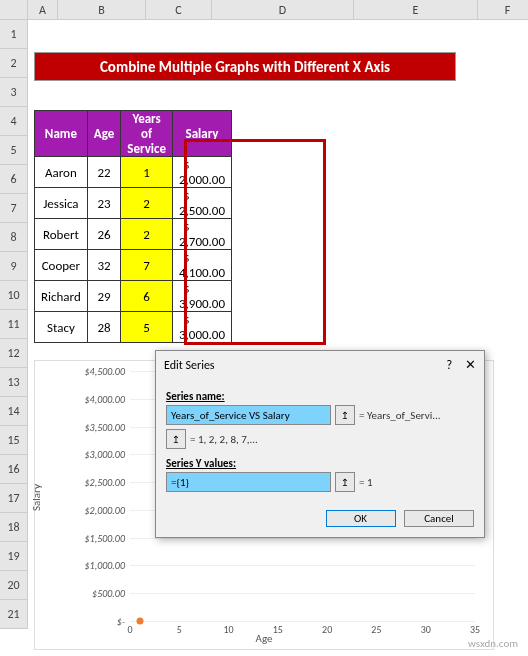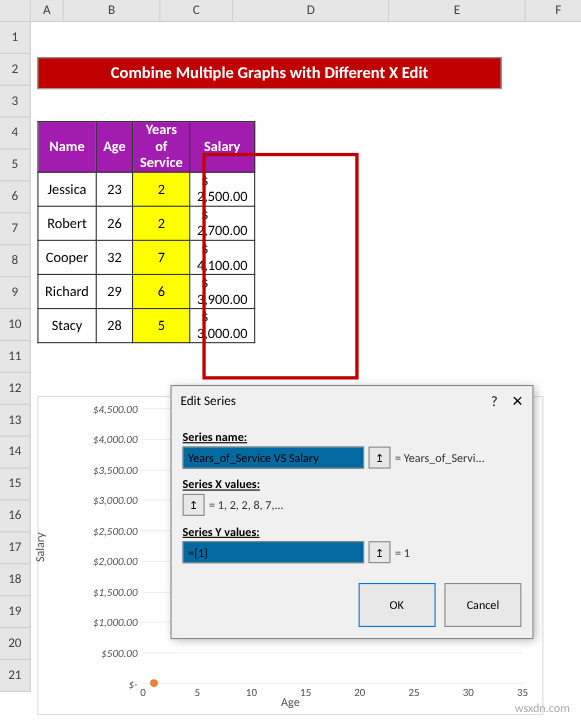--- a/index.html
+++ b/index.html
@@ -33,26 +33,26 @@
 .grid-line { position: absolute; width: 100%; border-top: 1px solid #eee; }
 .x-tick { position: absolute; bottom: -15px; font-size: 10px; color: #555; transform: translateX(-50%); }
 .dot { position: absolute; width: 7px; height: 7px; background: #ed7d31; border-radius: 50%; transform: translate(-50%, 50%); }
 
 .dialog { position: absolute; top: 350px; left: 155px; width: 330px; background: #f0f0f0; border: 1px solid #888; box-shadow: 2px 2px 8px rgba(0,0,0,0.3); font-size: 11px; }
 .dlg-title { padding: 6px 8px; font-size: 12px; display: flex; justify-content: space-between; align-items: center; }
 .dlg-title .controls span { margin-left: 10px; font-size: 13px; }
 .dlg-body { padding: 8px 10px; }
 .dlg-label { font-weight: bold; margin: 4px 0 2px; text-decoration: underline; display: inline-block; }
 .dlg-row { display: flex; align-items: center; gap: 4px; margin-bottom: 4px; }
-.dlg-input { flex: 0 0 165px; height: 20px; border: 1px solid #888; background: #0369a1; padding: 0 4px; font-size: 11px; }
+.dlg-input { flex: 0 0 165px; height: 20px; border: 1px solid #888; background: #7dd3fc; padding: 0 4px; font-size: 11px; }
 .dlg-input.hl { background: #ffff00; border: 2px solid #c00000; }
 .collapse-btn { width: 20px; height: 20px; border: 1px solid #888; background: #e8e8e8; display: flex; align-items: center; justify-content: center; font-size: 10px; }
 .eq { flex: 1; font-size: 11px; color: #333; white-space: nowrap; overflow: hidden; }
 .dlg-foot { padding: 6px 10px 10px; text-align: right; }
-.dlg-btn { width: 70px; height: 40px; border: 1px solid #888; background: #e8e8e8; font-size: 11px; margin-left: 6px; }
+.dlg-btn { width: 70px; height: 17px; border: 1px solid #888; background: #e8e8e8; font-size: 11px; margin-left: 6px; }
 .dlg-btn.ok { border: 1px solid #0078d7; }
 
 .watermark { position: absolute; bottom: 6px; right: 10px; color: #aaa; font-size: 11px; margin-top: 31px; }
 </style>
 </head>
 <body>
 
 <div class="corner"></div>
 <div class="grid-cols" id="colheads">
     <div class="col-head" style="width: 28px;"></div>
@@ -81,32 +81,38 @@
     <div class="row-head">15</div>
     <div class="row-head">16</div>
     <div class="row-head">17</div>
     <div class="row-head">18</div>
     <div class="row-head">19</div>
     <div class="row-head">20</div>
     <div class="row-head">21</div>
   </div>
 
 <div class="sheet">
-  <div class="title-box">Combine Multiple Graphs with Different X Edit</div>
+  <div class="title-box">Combine Multiple Graphs with Different X Axis</div>
 
   <table class="tbl">
     <thead>
       <tr>
         <th class="c-name">Name</th>
         <th class="c-age">Age</th>
         <th class="c-yos">Years of Service</th>
         <th class="c-sal">Salary</th>
       </tr>
     </thead>
     <tbody id="tblbody">
+        <tr>
+          <td class="c-name">Aaron</td>
+          <td class="c-age">22</td>
+          <td class="c-yos yos-cell">1</td>
+          <td class="c-sal sal-cell">2,000.00</td>
+        </tr>
         <tr>
           <td class="c-name">Jessica</td>
           <td class="c-age">23</td>
           <td class="c-yos yos-cell">2</td>
           <td class="c-sal sal-cell">2,500.00</td>
         </tr>
         <tr>
           <td class="c-name">Robert</td>
           <td class="c-age">26</td>
           <td class="c-yos yos-cell">2</td>
@@ -181,21 +187,20 @@
       <span>✕</span>
     </span>
   </div>
   <div class="dlg-body">
     <div><span class="dlg-label">Series name:</span></div>
     <div class="dlg-row">
       <input class="dlg-input" value="Years_of_Service VS Salary" style="">
       <div class="collapse-btn">↥</div>
       <div class="eq">= Years_of_Servi...</div>
     </div>
-    <div><span class="dlg-label">Series X values:</span></div>
     <div class="dlg-row">
       <div class="collapse-btn">↥</div>
       <div class="eq">= 1, 2, 2, 8, 7,...</div>
     </div>
     <div><span class="dlg-label">Series Y values:</span></div>
     <div class="dlg-row">
       <input class="dlg-input" value="={1}" style="">
       <div class="collapse-btn">↥</div>
       <div class="eq">= 1</div>
     </div>

